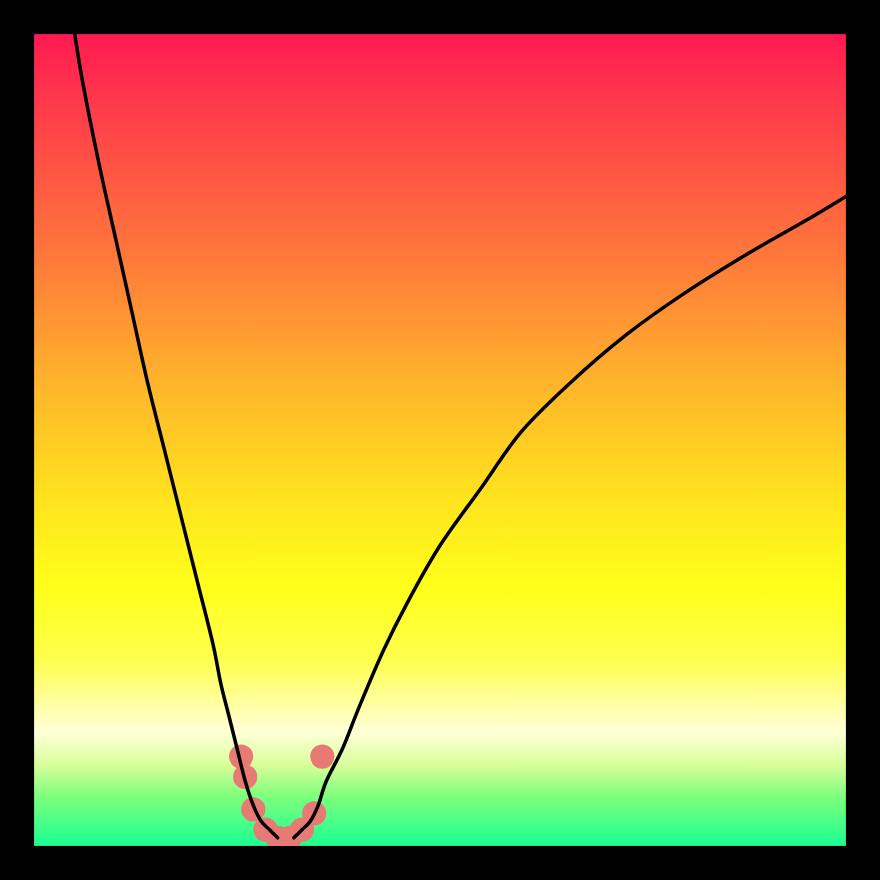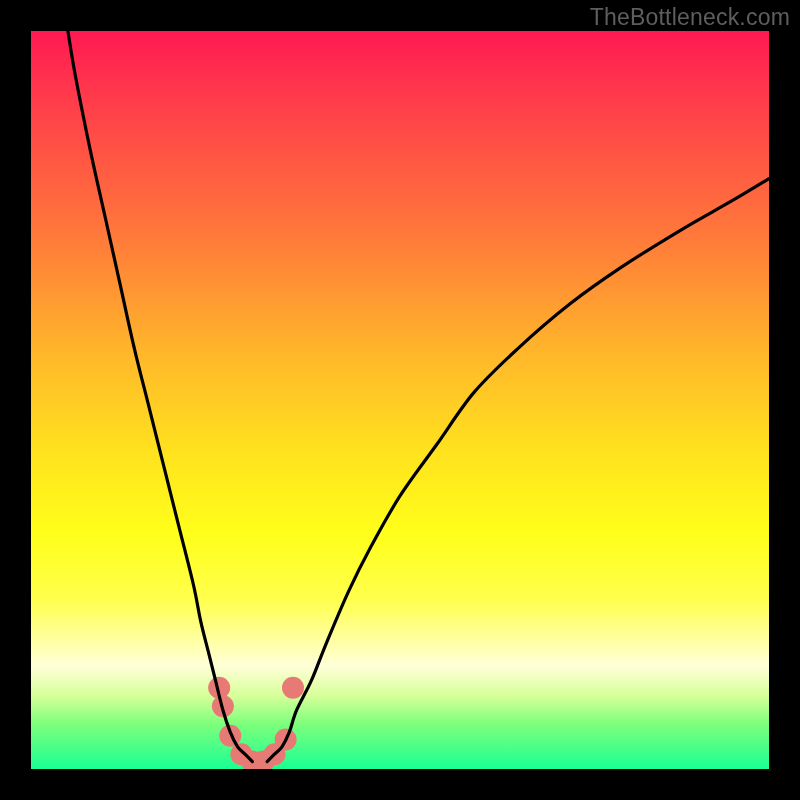--- a/index.html
+++ b/index.html
@@ -63,15 +63,14 @@
           <circle cx="243.54000000000002" cy="723.24" r="11" fill="#e77a74"></circle>
           <circle cx="254.60999999999999" cy="708.48" r="11" fill="#e77a74"></circle>
           <circle cx="261.99" cy="656.8199999999999" r="11" fill="#e77a74"></circle>
         </g>
       <path id="curve-left" fill="none" d="M 36.9 0 C 38.129999999999995 7.380000000000014, 40.59 24.60000000000008, 44.28 44.280000000000086 C 47.97 63.96000000000009, 54.12 94.71000000000005, 59.04 118.08000000000004 C 63.96 141.45000000000002, 68.88 162.36, 73.8 184.5 C 78.72 206.64, 83.64 228.77999999999994, 88.56 250.91999999999996 C 93.48 273.05999999999995, 98.4 296.43, 103.32000000000001 317.34000000000003 C 108.24000000000001 338.25000000000006, 113.16 356.7, 118.08 376.38 C 123 396.06, 127.92 415.74, 132.84 435.42 C 137.76 455.1, 142.68 474.78, 147.6 494.46 C 152.51999999999998 514.14, 158.67000000000002 537.51, 162.36 553.5 C 166.05 569.49, 167.28 579.3299999999999, 169.74 590.4 C 172.20000000000002 601.47, 174.66 610.0799999999999, 177.12 619.92 C 179.58 629.76, 182.04 639.6, 184.5 649.44 C 186.96 659.2800000000001, 189.42 670.35, 191.88 678.96 C 194.34 687.57, 196.8 694.95, 199.26000000000002 701.1 C 201.72000000000003 707.25, 204.18 712.1700000000001, 206.64000000000001 715.86 C 209.10000000000002 719.55, 211.55999999999997 720.78, 214.01999999999998 723.24 C 216.48 725.7, 220.17000000000002 729.39, 221.4 730.62" stroke="#000000" stroke-width="3.2" stroke-linecap="round"></path>
       <path id="curve-right" fill="none" d="M 236.16 730.62 C 237.39 729.39, 241.08 725.7, 243.54000000000002 723.24 C 246.00000000000003 720.78, 248.46 719.55, 250.92000000000002 715.86 C 253.38000000000002 712.1700000000001, 255.84 707.25, 258.3 701.1 C 260.76 694.95, 261.99 687.57, 265.68 678.96 C 269.37 670.35, 275.52 660.5100000000001, 280.44 649.44 C 285.36 638.37, 289.05 627.3, 295.2 612.54 C 301.34999999999997 597.78, 309.96 576.87, 317.34 560.88 C 324.71999999999997 544.89, 330.87 532.59, 339.48 516.6 C 348.09000000000003 500.61, 357.93 482.16, 369 464.94 C 380.07 447.71999999999997, 393.6 430.5, 405.90000000000003 413.28 C 418.20000000000005 396.05999999999995, 429.27 377.61, 442.8 361.62 C 456.33000000000004 345.63, 471.09000000000003 332.1, 487.08000000000004 317.34000000000003 C 503.07000000000005 302.58000000000004, 521.52 286.59000000000003, 538.74 273.06 C 555.96 259.53, 571.9499999999999 248.45999999999998, 590.4 236.15999999999997 C 608.85 223.85999999999996, 630.99 210.32999999999998, 649.44 199.26 C 667.8900000000001 188.19, 686.34 178.35, 701.1 169.74 C 715.86 161.13000000000002, 731.85 151.29000000000002, 738 147.60000000000002" stroke="#000000" stroke-width="3.2" stroke-linecap="round"></path>
     </svg>
 
   </div>
 
-  <div class="watermark" data-bind="watermark">TheBottleneck.com</div>
 
 </div>
 
 </body></html>

